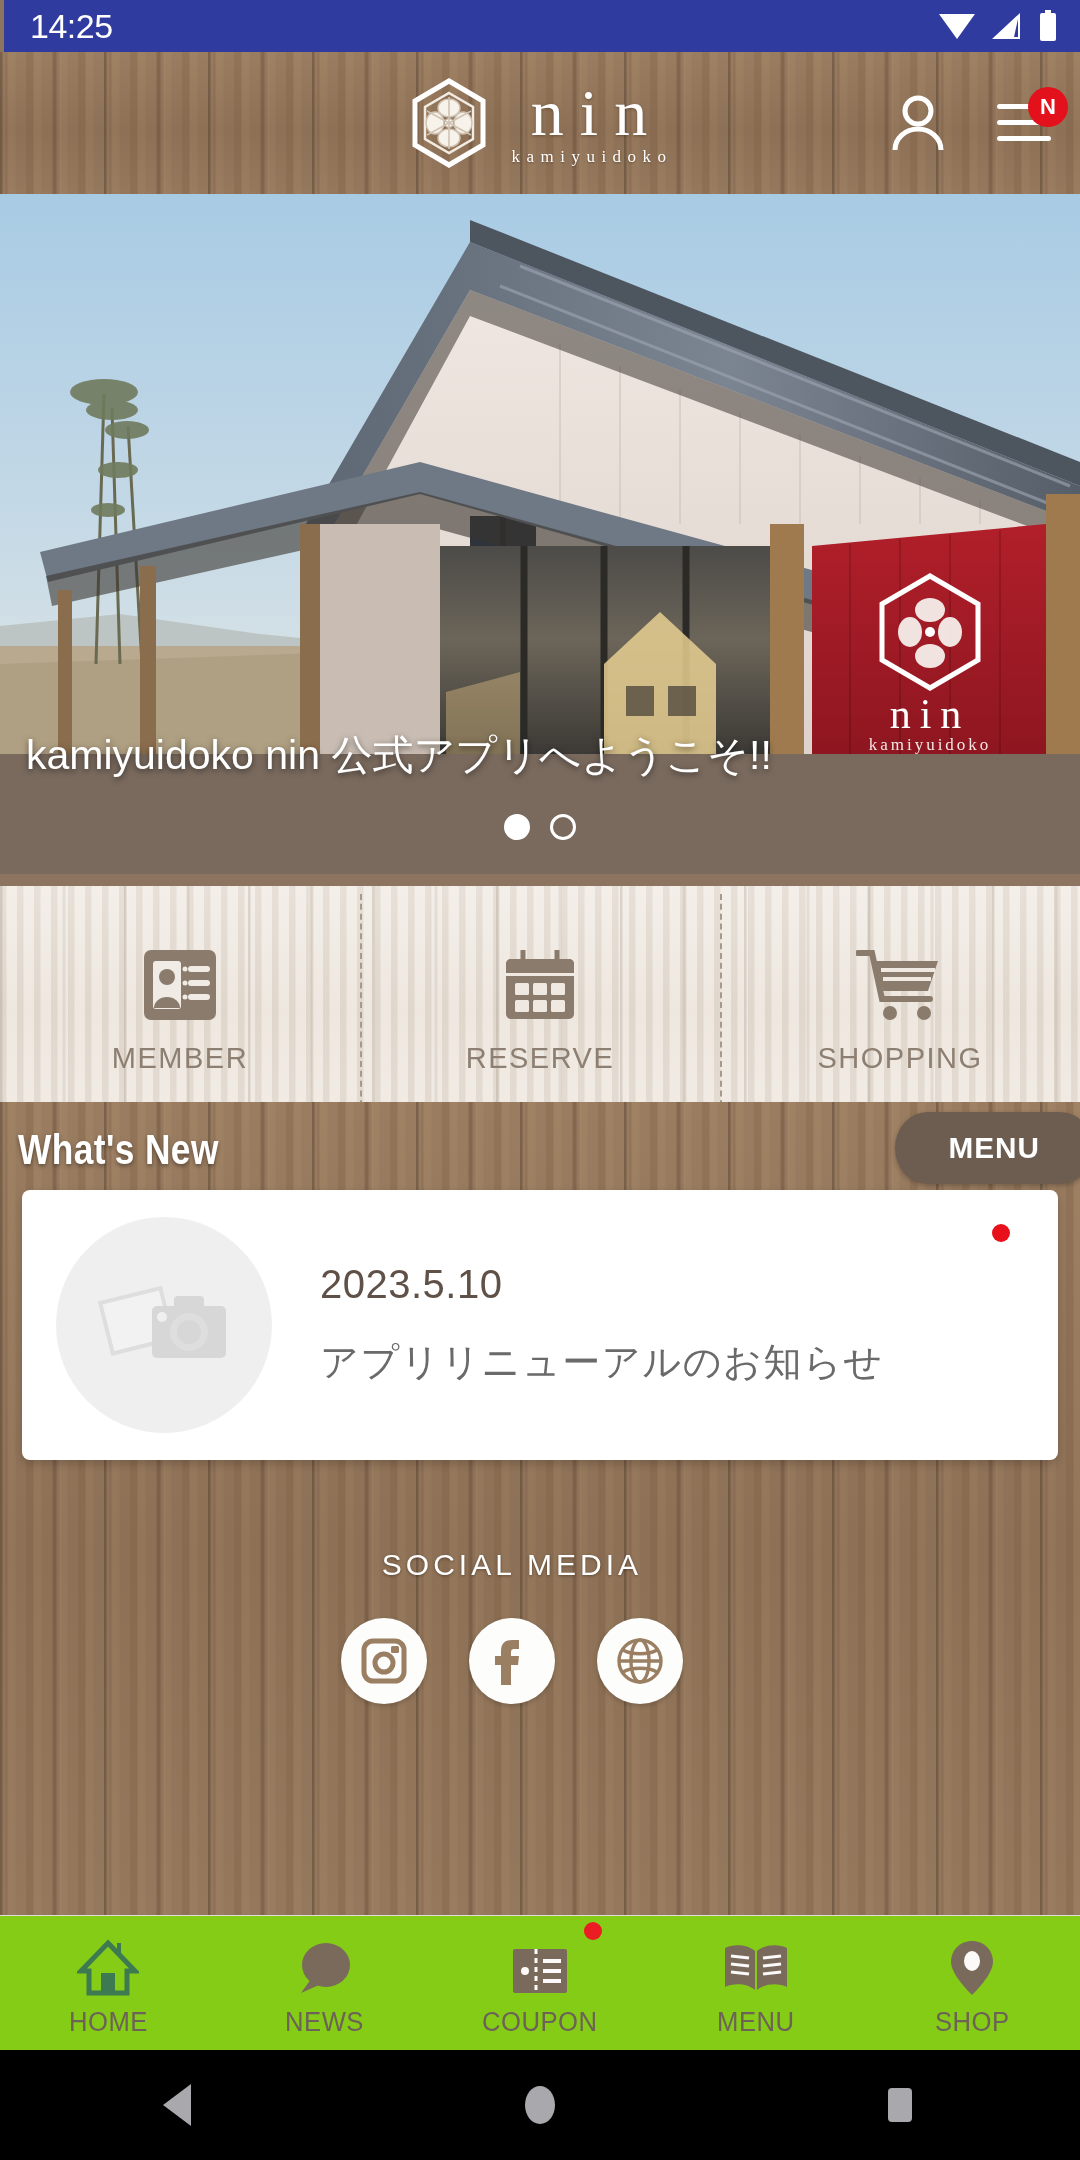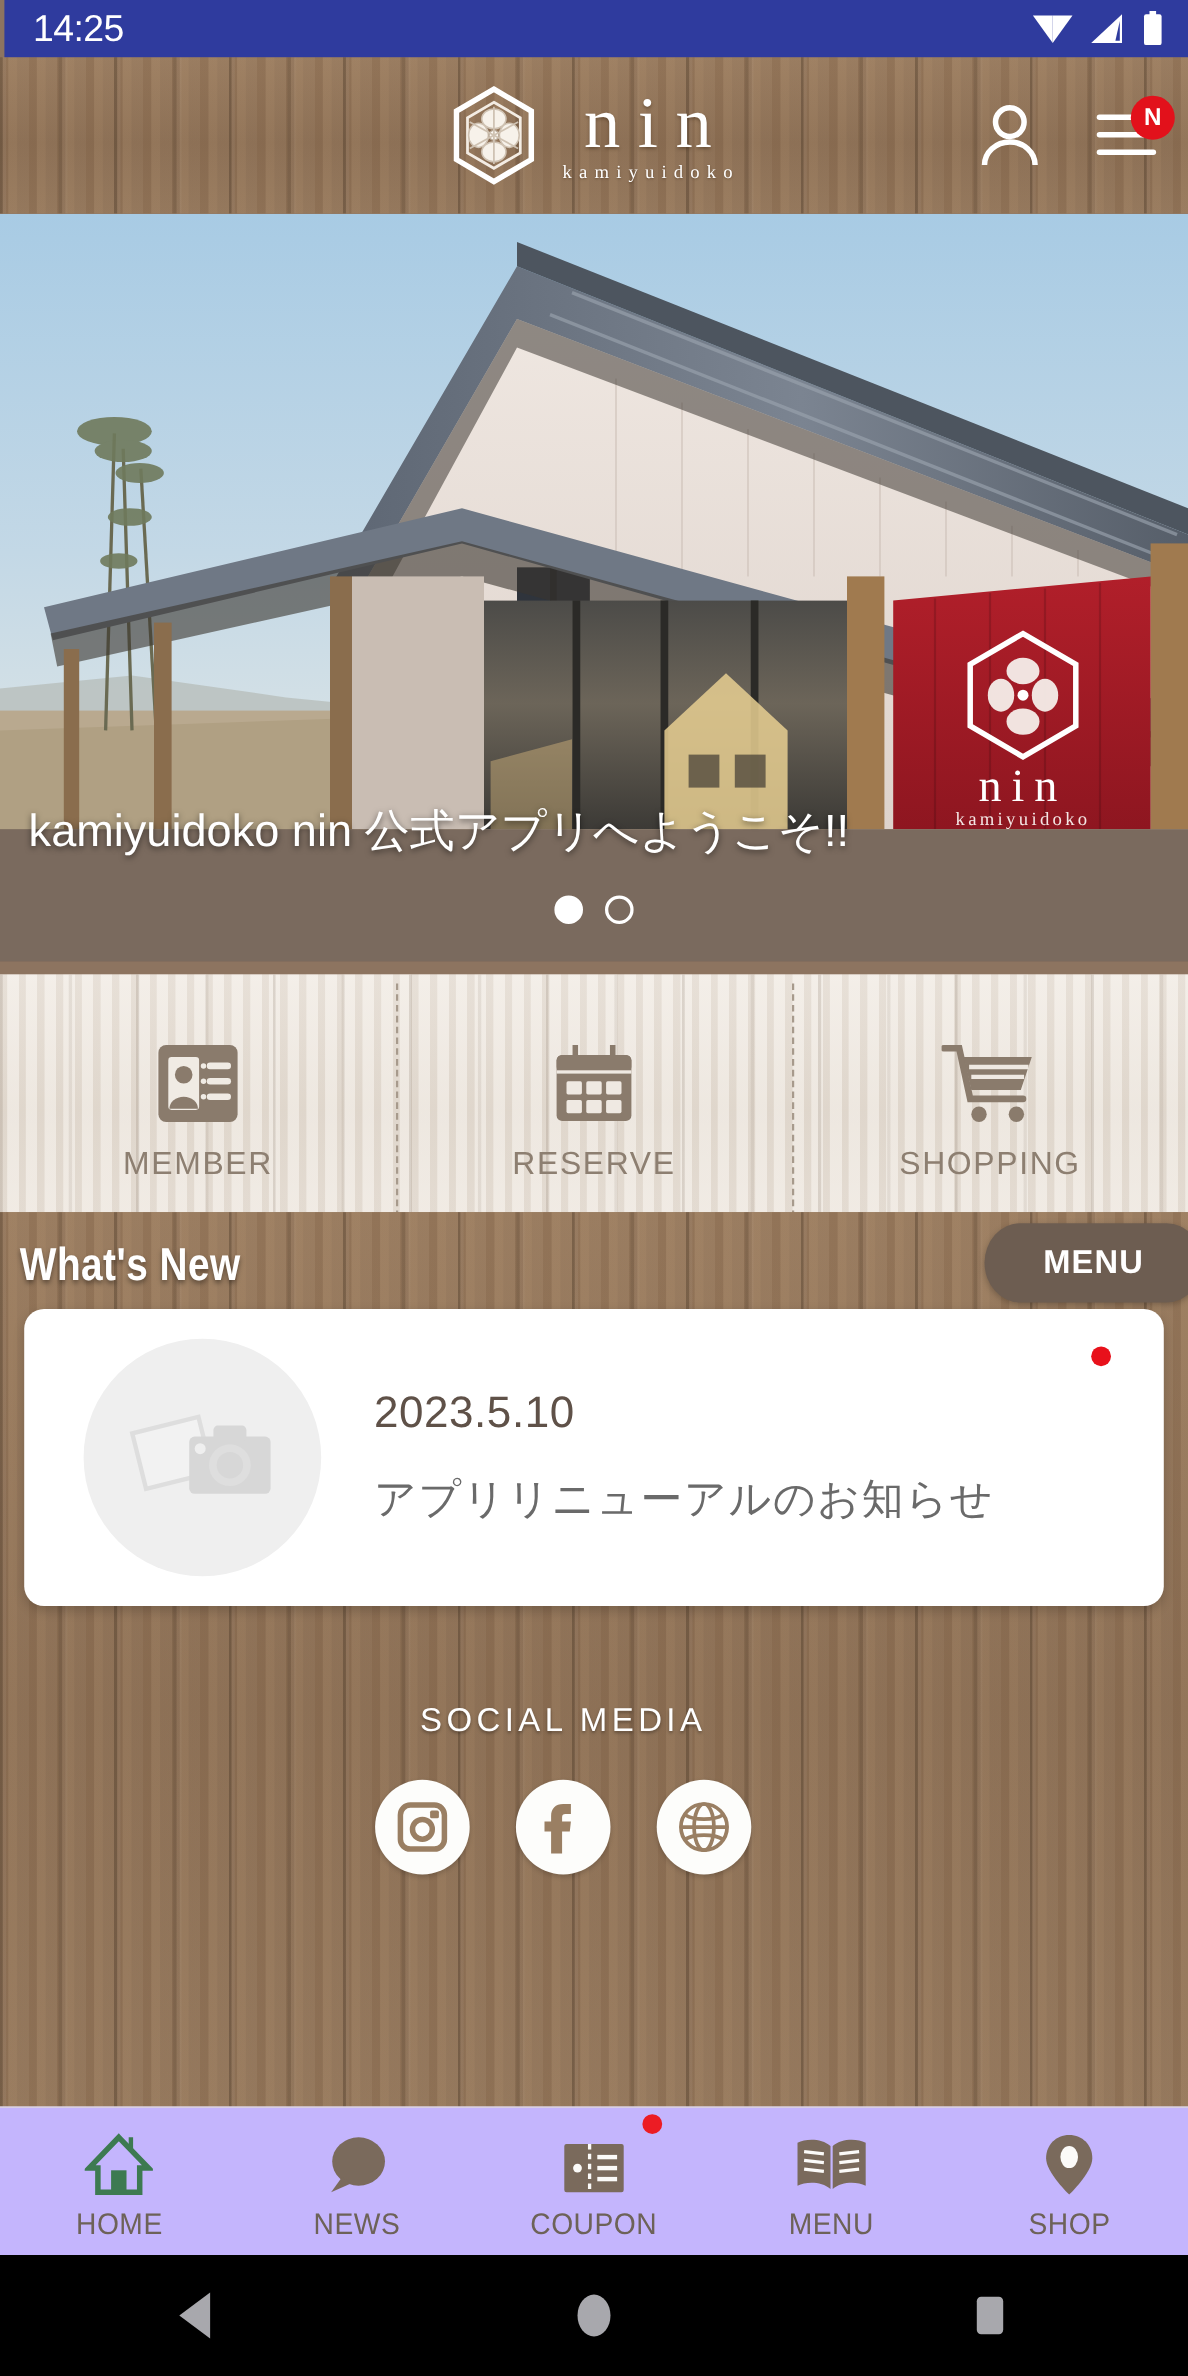--- a/index.html
+++ b/index.html
@@ -153,23 +153,23 @@
     display:flex; align-items:center; justify-content:center;
     font-size:30px; font-weight:bold; letter-spacing:1px;
     transform:scaleX(0.9); transform-origin:center;
     font-family:"Liberation Sans", sans-serif;
     box-shadow:0 2px 6px rgba(0,0,0,0.25);
   }
   .more-btn span { transform:scaleX(1.1); display:inline-block; }
   .news-card {
     position:absolute; left:22px; top:88px;
     width:1036px; height:270px;
-    background:#fff; border-radius:18px;
+    background:#fff; border-radius:8px;
     box-shadow:0 4px 10px rgba(0,0,0,0.18);
-    display:flex; align-items:center; padding:0 54px;
+    display:flex; align-items:center; padding:0 34px;
   }
   .news-thumb {
     width:216px; height:216px; border-radius:50%;
     background:#efefef; flex:0 0 auto;
     display:flex; align-items:center; justify-content:center;
   }
   .news-body { margin-left:48px; }
   .news-date {
     font-size:40px; color:#5f5148; letter-spacing:0.5px;
     font-family:"Liberation Sans", sans-serif;
@@ -194,21 +194,21 @@
   .social-row { margin-top:36px; display:flex; justify-content:center; gap:42px; }
   .social-btn {
     width:86px; height:86px; border-radius:50%; background:#fdfdfb;
     display:flex; align-items:center; justify-content:center;
     box-shadow:0 2px 5px rgba(0,0,0,0.18);
   }
 
   
   .bottomnav {
     position:absolute; left:0; bottom:110px; width:1080px; height:135px;
-    background:#c4b5fd; border-top:1px solid #e4ded6;
+    background:#84cc16; border-top:1px solid #e4ded6;
     display:flex; z-index:20;
   }
   .nav-cell {
     flex:1; position:relative;
     display:flex; flex-direction:column; align-items:center; justify-content:center;
     gap:10px; padding-top:6px;
   }
   .nav-icon { height:62px; display:flex; align-items:flex-end; }
   .nav-label {
     font-size:27px; color:#6d6258; letter-spacing:0.5px;

